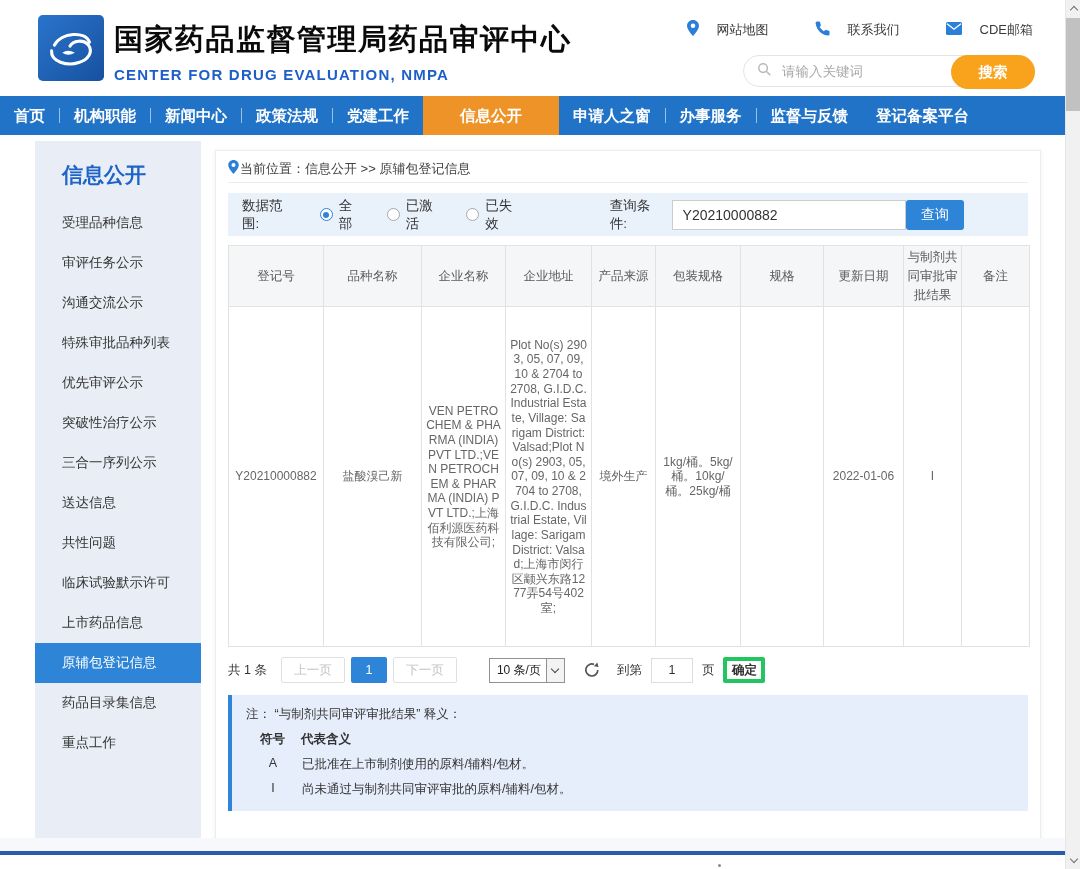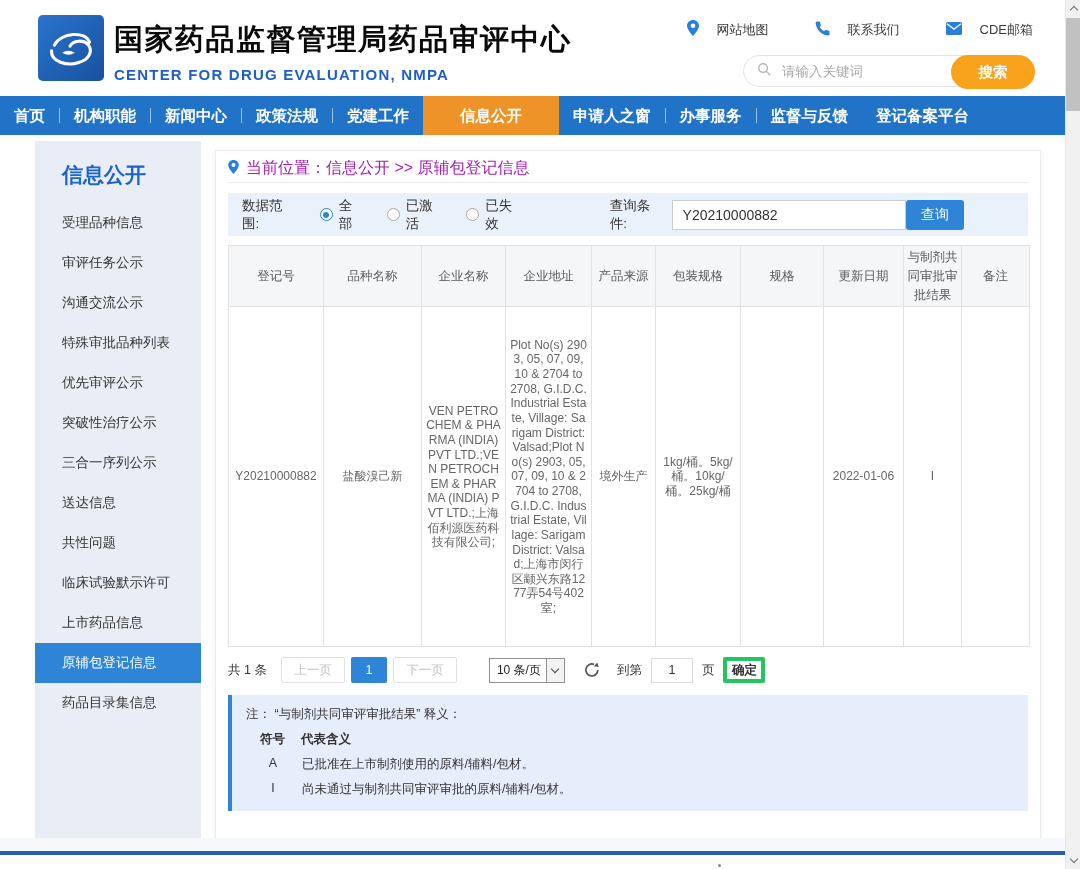--- a/index.html
+++ b/index.html
@@ -38,21 +38,21 @@
   .sidebar { position:absolute; left:35px; top:6px; width:166px; height:697px;
     background:#e9eef6; padding-top:20px; }
   .sidebar-title { margin:0 0 14px 27px; font-size:21px; font-weight:bold; color:#1e64c8; }
   .side-item { height:40px; line-height:40px; padding-left:27px; font-size:13.5px; color:#333;
     cursor:pointer; white-space:nowrap; }
   .side-item.active { background:#2e85d8; color:#fff; }
 
   .card { position:absolute; left:215px; top:15px; width:826px; height:693px; background:#fff;
     border:1px solid #ededed; box-shadow:0 1px 6px rgba(0,0,0,.06); padding:4px 12px 0; }
 
-  .breadcrumb { height:28px; display:flex; align-items:center; gap:7px; font-size:16px; color:#a21caf;
+  .breadcrumb { height:28px; display:flex; align-items:center; gap:1px; font-size:13px; color:#404040;
     border-bottom:1px solid #ebebeb; }
 
   .tabs { margin-top:6px; height:37px; background:#2e85d8; display:flex; }
   .tab { line-height:37px; padding:0 26px; color:#fff; font-size:14px; cursor:pointer; white-space:nowrap; }
   .tab.active { background:#fff; color:#1e64c8; font-weight:bold; }
 
   .filter { margin-top:10px; height:43px; background:#e9f1fb; display:flex; align-items:center;
     font-size:13.5px; color:#333; padding:0 14px; }
   .radio-option { display:flex; align-items:center; gap:6px; margin-left:24px; cursor:pointer; }
   .radio-dot { width:13px; height:13px; border-radius:50%; border:1px solid #a8a8a8; background:#fff;
@@ -216,20 +216,21 @@
       <div class="side-item">特殊审批品种列表</div>
       <div class="side-item">优先审评公示</div>
       <div class="side-item">突破性治疗公示</div>
       <div class="side-item">三合一序列公示</div>
       <div class="side-item">送达信息</div>
       <div class="side-item">共性问题</div>
       <div class="side-item">临床试验默示许可</div>
       <div class="side-item">上市药品信息</div>
       <div class="side-item active">原辅包登记信息</div>
       <div class="side-item">药品目录集信息</div>
+      <div class="side-item">重点工作</div>
     </div>
 
     <div class="card">
 
       <div class="breadcrumb">
         <span>
           <svg width="11" height="14" viewBox="0 0 12 16">
               <path fill="#2b7fd9" d="M6 0C2.7 0 0 2.6 0 5.8 0 10 6 16 6 16s6-6 6-10.2C12 2.6 9.3 0 6 0zm0 8.1a2.3 2.3 0 1 1 0-4.6 2.3 2.3 0 0 1 0 4.6z"></path>
             </svg>
         </span>

